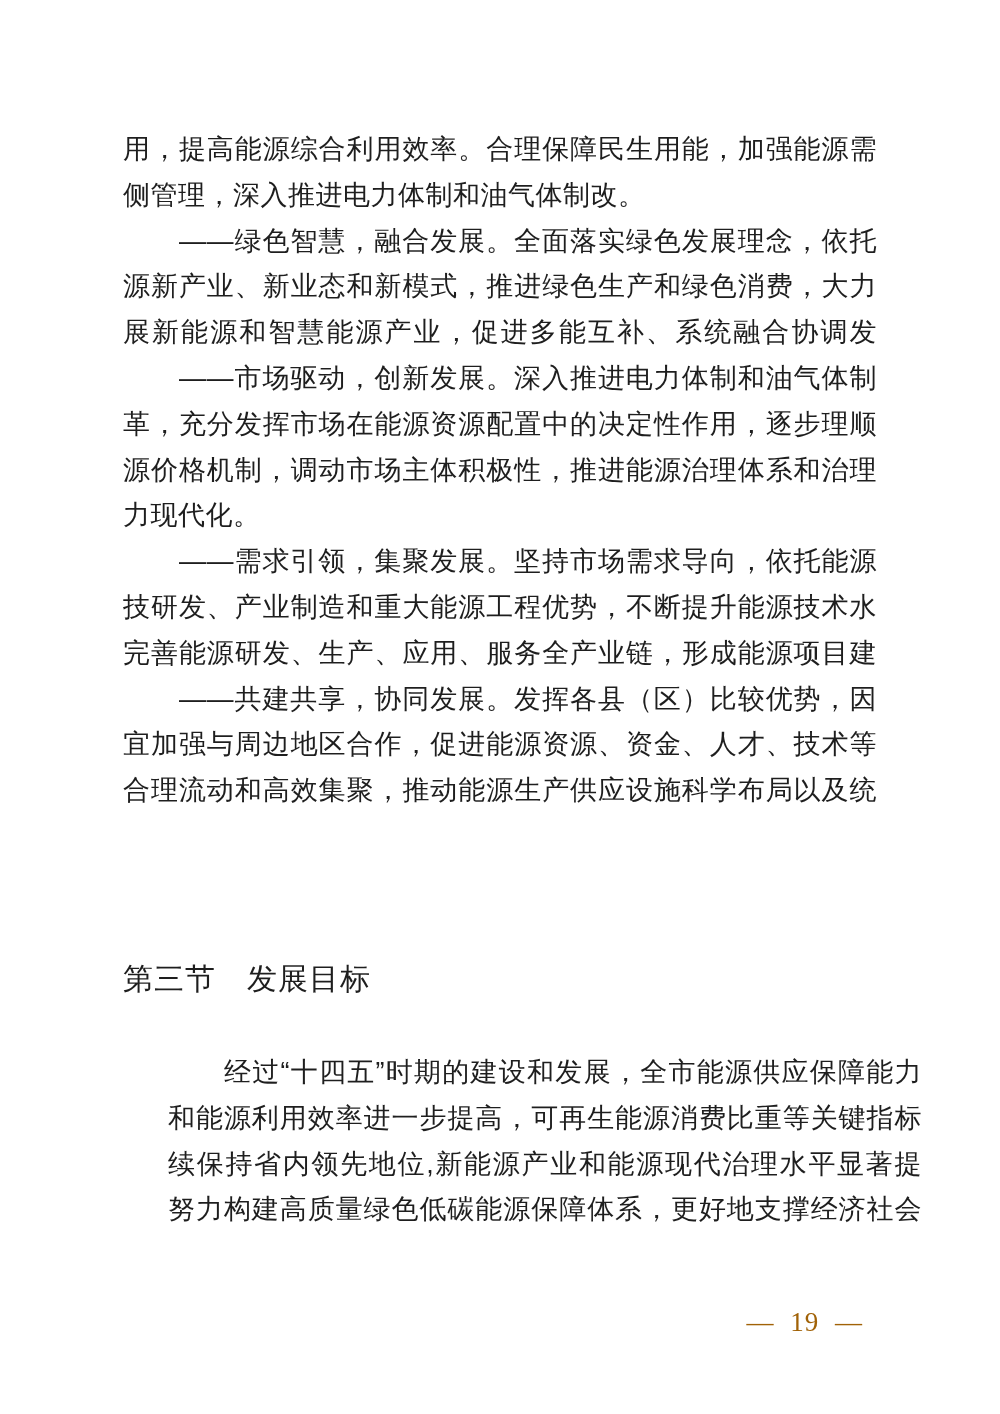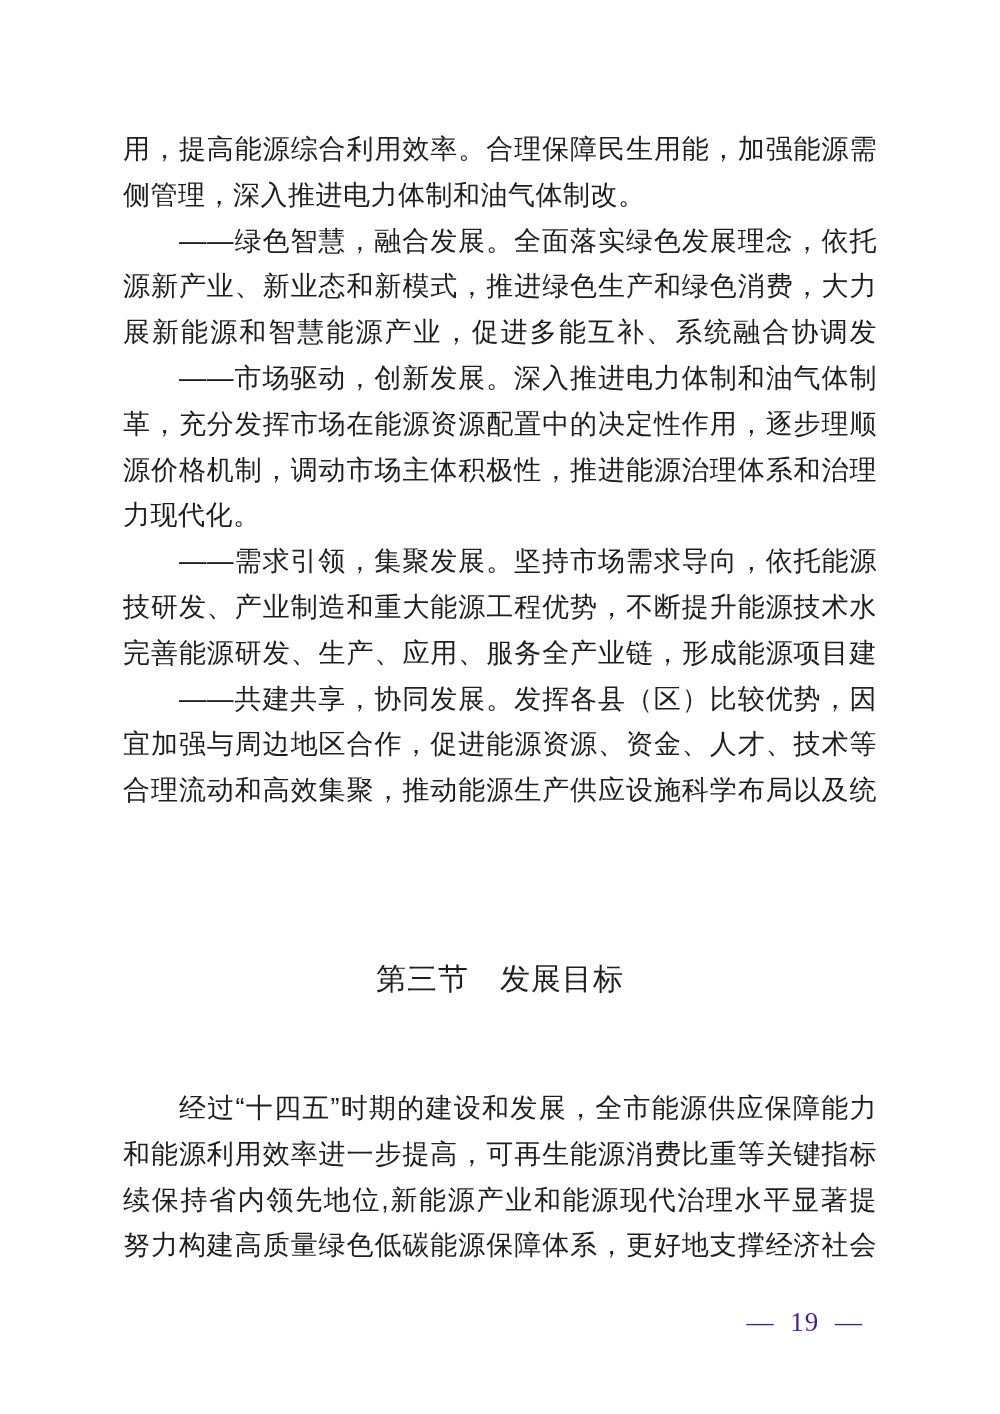--- a/index.html
+++ b/index.html
@@ -19,21 +19,21 @@
     position: absolute;
     inset: 0;
     background: #ffffff;
   }
   .text-block {
     position: absolute;
     left: 123px;
     width: 754px;
   }
   #block-1 { top: 127px; }
-  #block-2 { top: 1086px; }
+  #block-2 { top: 1050px; margin-left: 45px; }
   .line {
     font-size: 27px;
     line-height: 45.8px;
     height: 45.8px;
     overflow: hidden;
     text-align: justify;
     text-align-last: justify;
     letter-spacing: 0.5px;
     white-space: normal;
   }
@@ -42,33 +42,33 @@
     text-align-last: left;
   }
   .line.ind {
     text-indent: 56px;
   }
   .section-heading {
     position: absolute;
     left: 123px;
     top: 956px;
     width: 754px;
-    text-align: center;
+    text-align: left;
     font-size: 30px;
     line-height: 46px;
     letter-spacing: 1px;
   }
   .footer {
     position: absolute;
     top: 1307px;
     right: 137px;
     font-family: "Liberation Serif", serif;
     font-size: 27px;
     line-height: 30px;
-    color: #4c1d95;
+    color: #a16207;
     word-spacing: 8px;
     letter-spacing: 1px;
     text-align: right;
   }
 </style>
 </head>
 <body>
 
 <div class="page">
 

